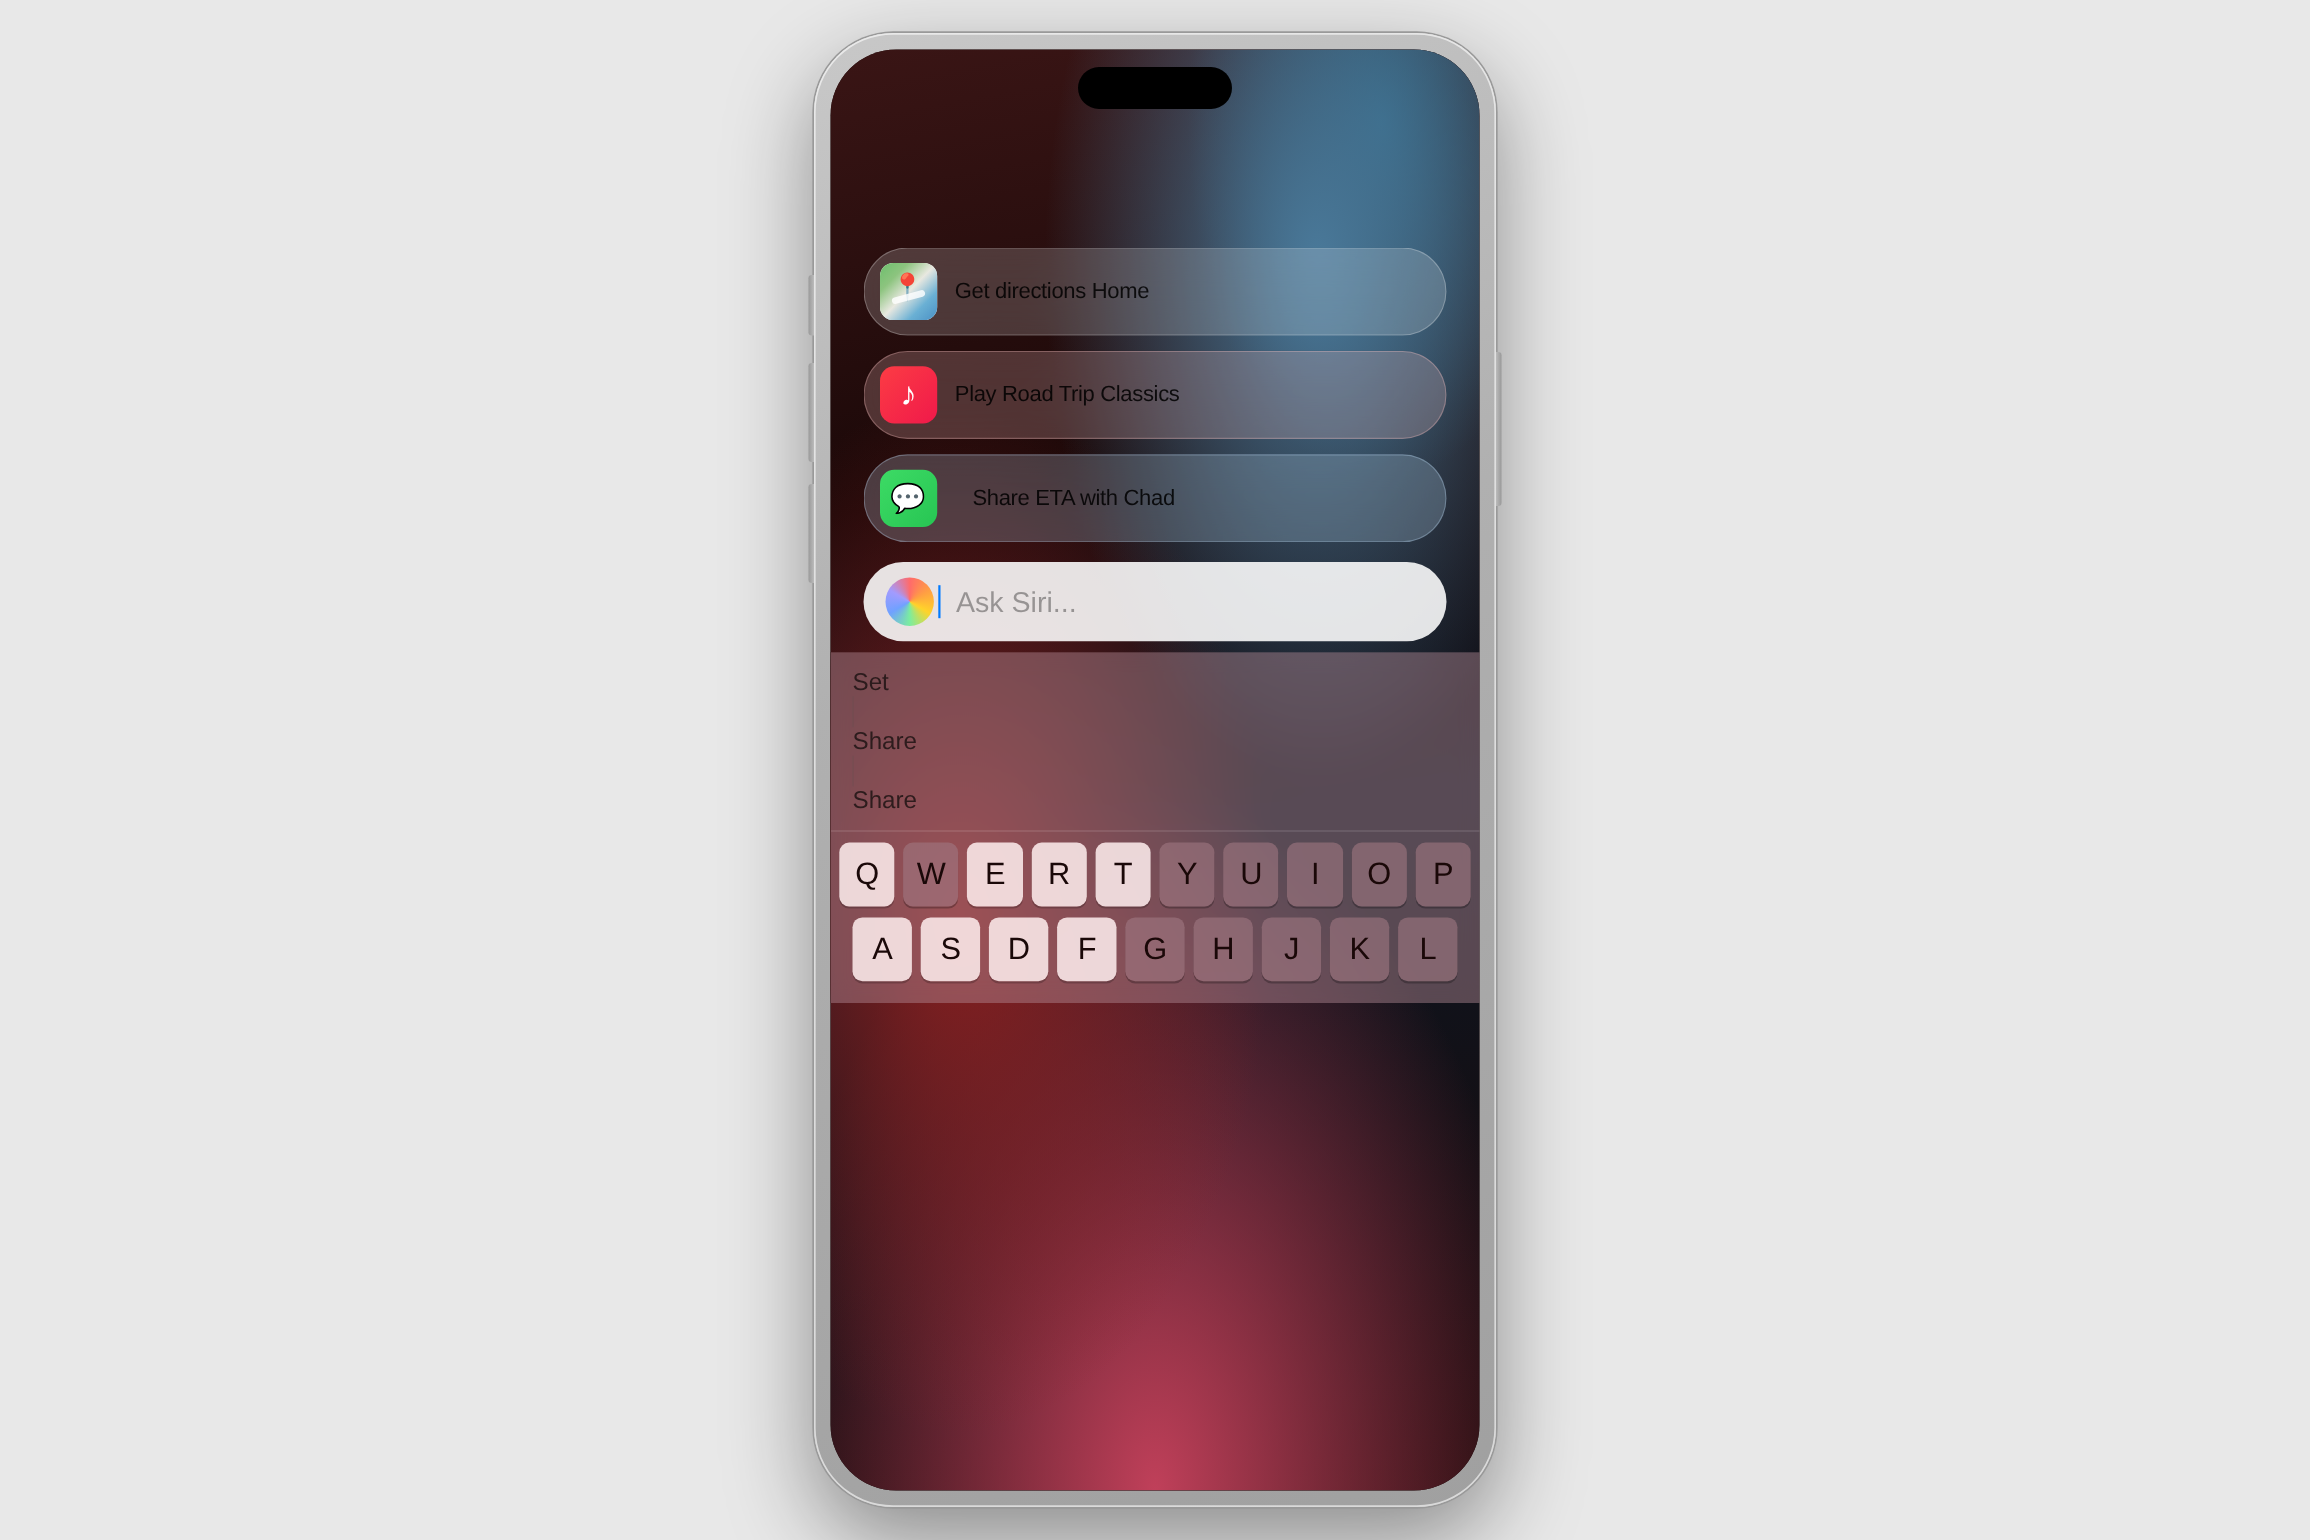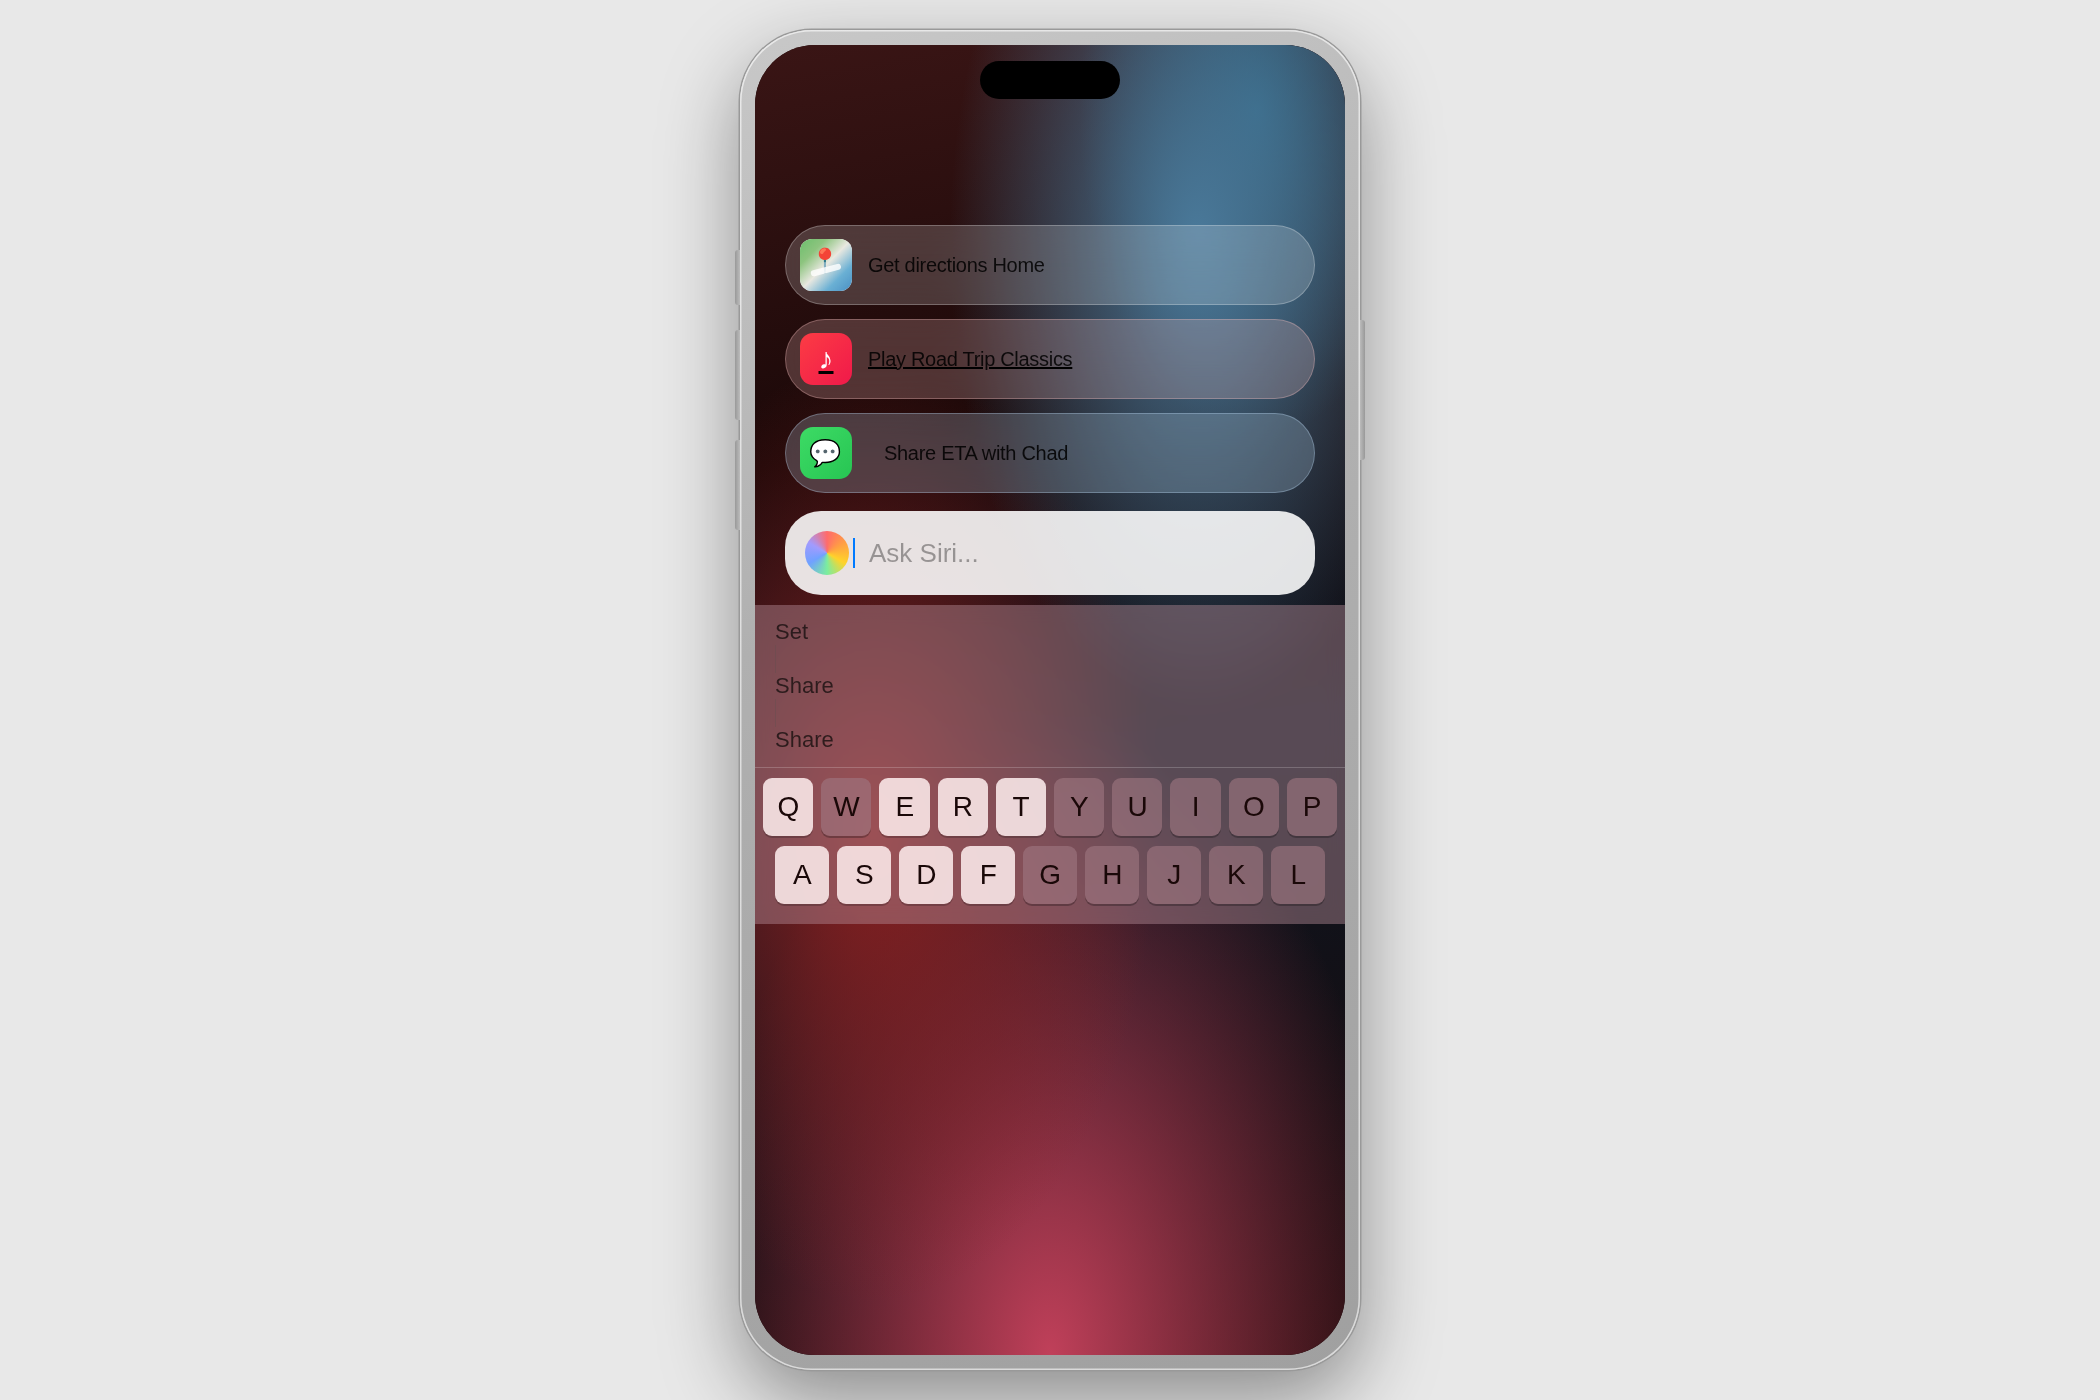--- a/index.html
+++ b/index.html
@@ -135,21 +135,20 @@
     .card-directions {
       background: rgba(255, 255, 255, 0.18);
       backdrop-filter: blur(20px);
       border: 1px solid rgba(255,255,255,0.25);
     }
 
     .card-music {
       background: rgba(255, 200, 200, 0.22);
       backdrop-filter: blur(20px);
       border: 1px solid rgba(255,200,200,0.3);
-      text-decoration: underline;
     }
 
     .card-messages {
       background: rgba(200, 230, 255, 0.22);
       backdrop-filter: blur(20px);
       border: 1px solid rgba(200,230,255,0.3);
       gap: 32px;
     }
 
     .card-icon {
@@ -188,21 +187,21 @@
       font-size: 20px;
       font-weight: 500;
       color: rgba(0,0,0,0.85);
       letter-spacing: -0.3px;
     }
 
     
     .siri-input-area {
       width: calc(100% - 60px);
       margin-top: 18px;
-      height: 84px;
+      height: 72px;
       background: rgba(255,255,255,0.88);
       border-radius: 36px;
       display: flex;
       align-items: center;
       padding: 0 20px;
       gap: 14px;
     }
 
     .siri-orb {
       width: 44px;

